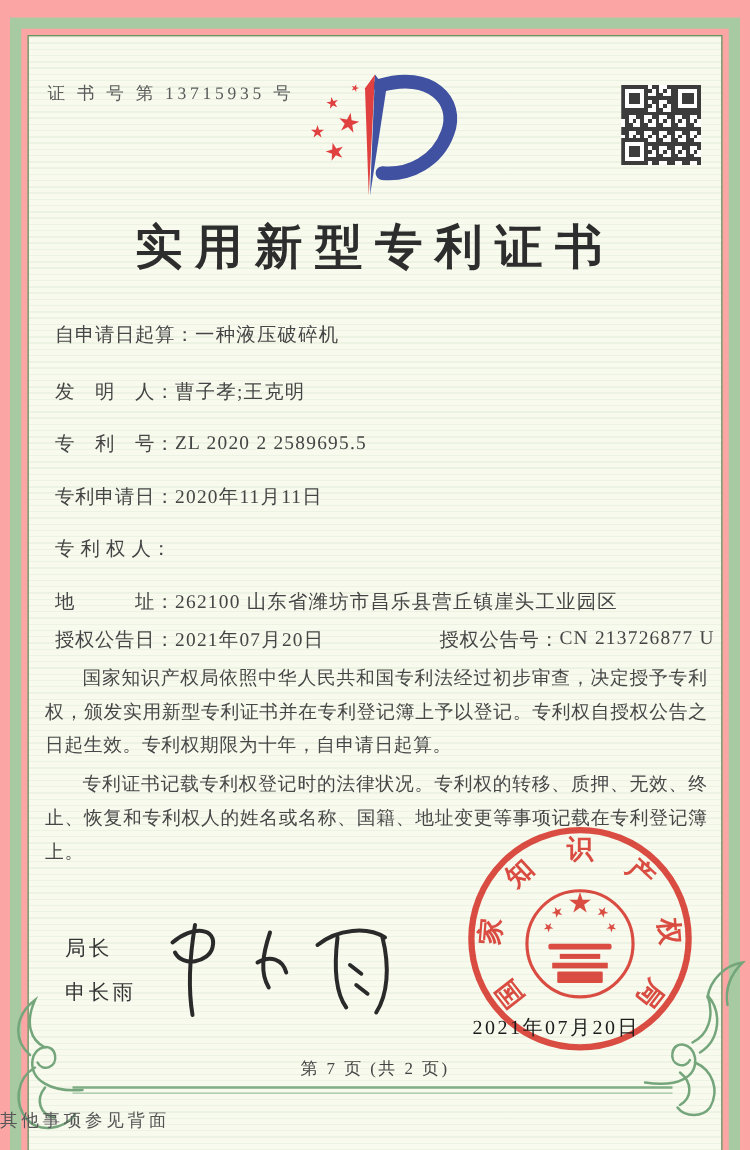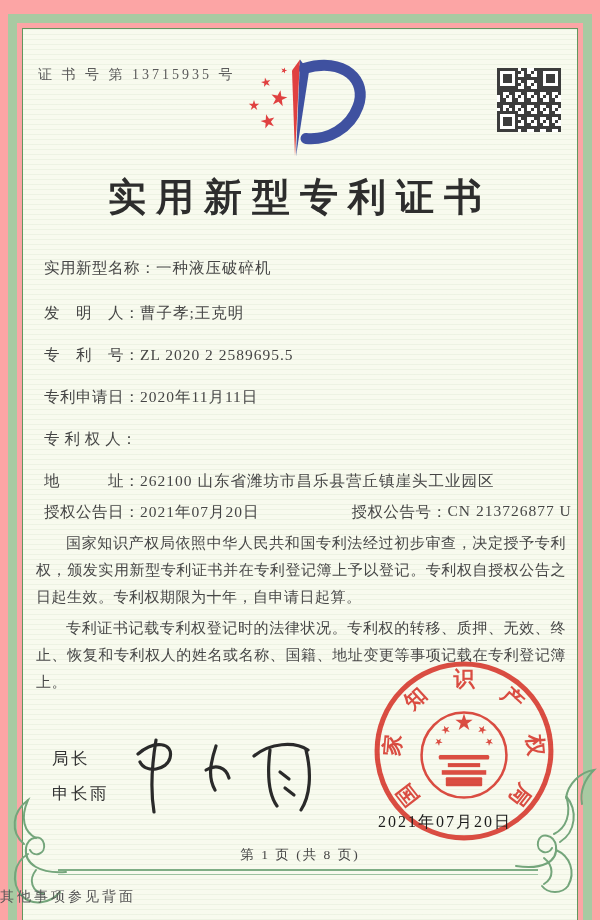--- a/index.html
+++ b/index.html
@@ -264,21 +264,21 @@
       <rect x="20" y="15" width="1" height="1" fill="#3c3c3c"></rect>
       <rect x="20" y="16" width="1" height="1" fill="#3c3c3c"></rect>
       <rect x="20" y="19" width="1" height="1" fill="#3c3c3c"></rect>
       <rect x="20" y="20" width="1" height="1" fill="#3c3c3c"></rect>
     </svg>
 
   <div class="title">实用新型专利证书</div>
 
   <div class="fields">
     <div class="frow first">
-      <span class="flabel">实用新型名称：</span>
+      <span class="flabel">自申请日起算：</span>
       <span class="fvalue">一种液压破碎机</span>
     </div>
     <div class="frow">
       <span class="flabel">发　明　人：</span>
       <span class="fvalue">曹子孝;王克明</span>
     </div>
     <div class="frow">
       <span class="flabel">专　利　号：</span>
       <span class="fvalue">ZL 2020 2 2589695.5</span>
     </div>
@@ -350,21 +350,21 @@
       <use href="#star2" transform="translate(120,83) scale(4) rotate(40)"></use>
       <rect x="70" y="96" width="50" height="4.5" rx="1.5"></rect>
       <rect x="79" y="104" width="32" height="4"></rect>
       <rect x="73" y="111" width="44" height="4.5"></rect>
       <rect x="77" y="118" width="36" height="9" rx="1"></rect>
     </g>
   </svg>
 
   <div class="sealdate">2021年07月20日</div>
 
-  <div class="pageno">第 1 页 (共 8 页)</div>
+  <div class="pageno">第 7 页 (共 2 页)</div>
 
   <svg class="flourish-l" viewBox="0 0 66 118">
     <g stroke="#74a57b" stroke-width="2" fill="none" stroke-linecap="round">
       <path d="M64,80 C38,82 22,72 24,56 C26,44 40,42 42,52 C44,62 32,66 28,58"></path>
       <path d="M22,52 C8,40 10,20 26,8 C18,26 22,40 34,46"></path>
       <path d="M26,62 C12,70 8,90 20,104 C30,114 48,112 58,100"></path>
       <path d="M34,78 C26,88 30,100 42,102"></path>
     </g>
   </svg>
   <svg class="flourish-r" viewBox="0 0 84 136">

